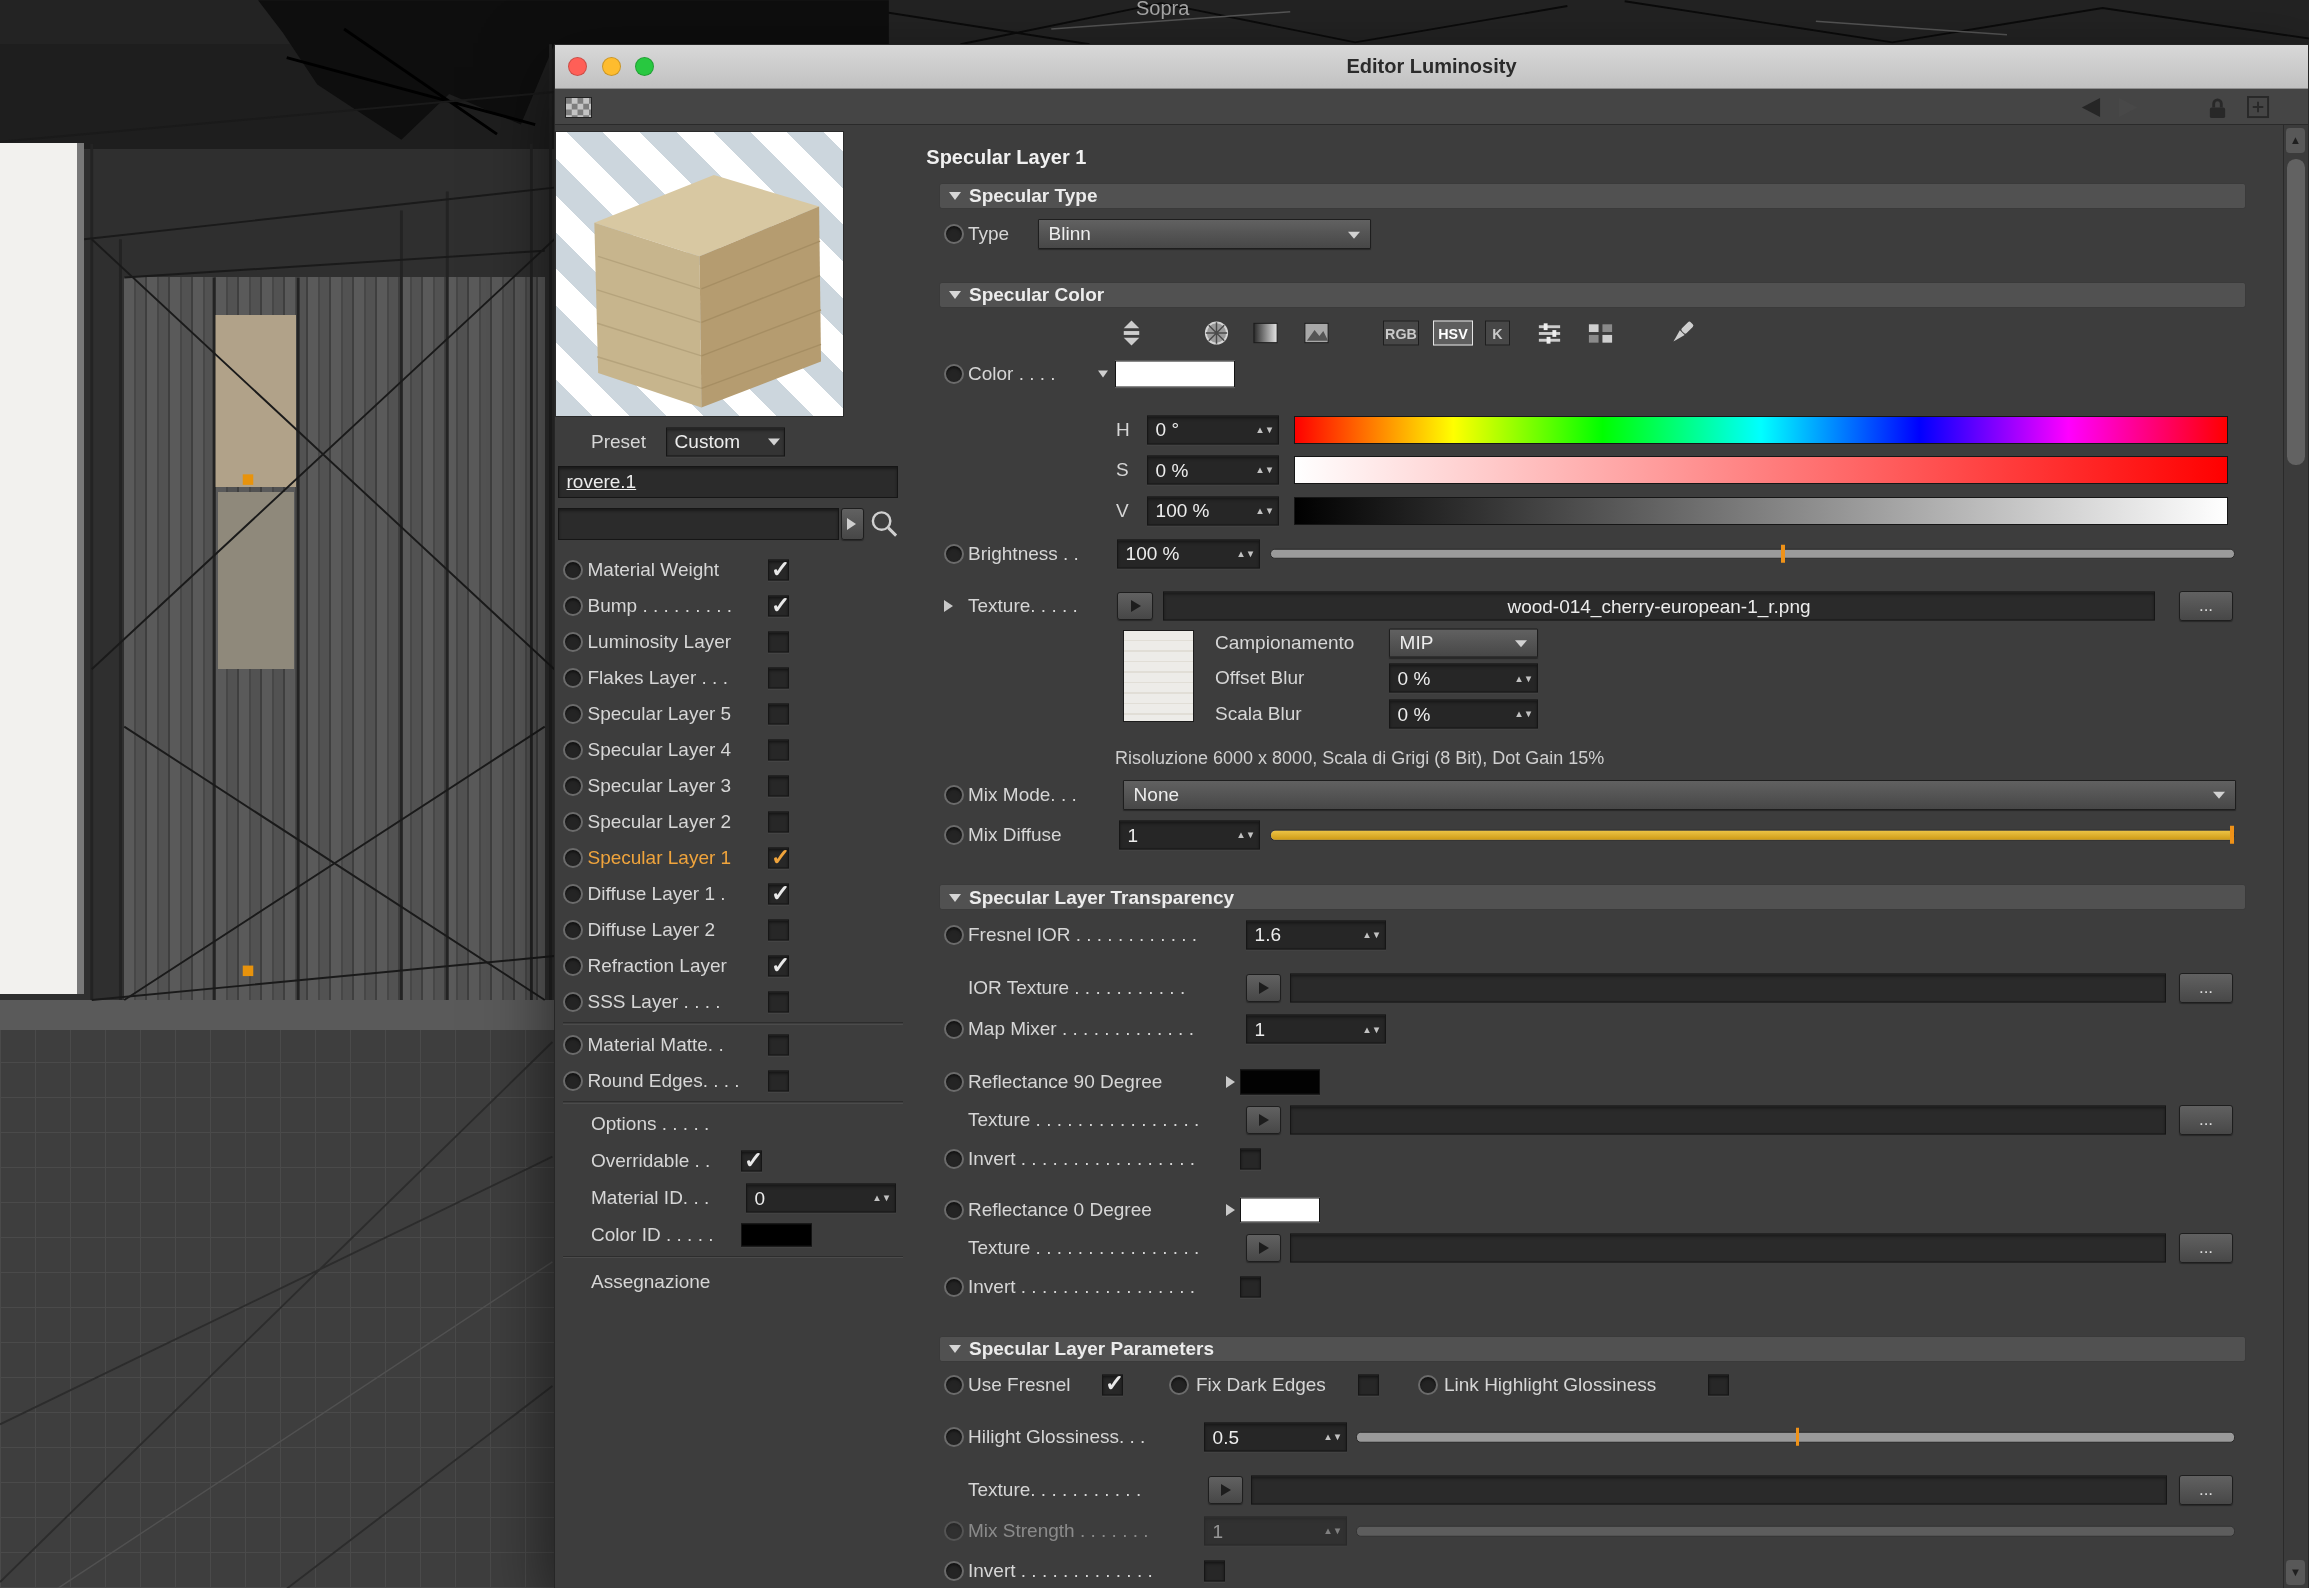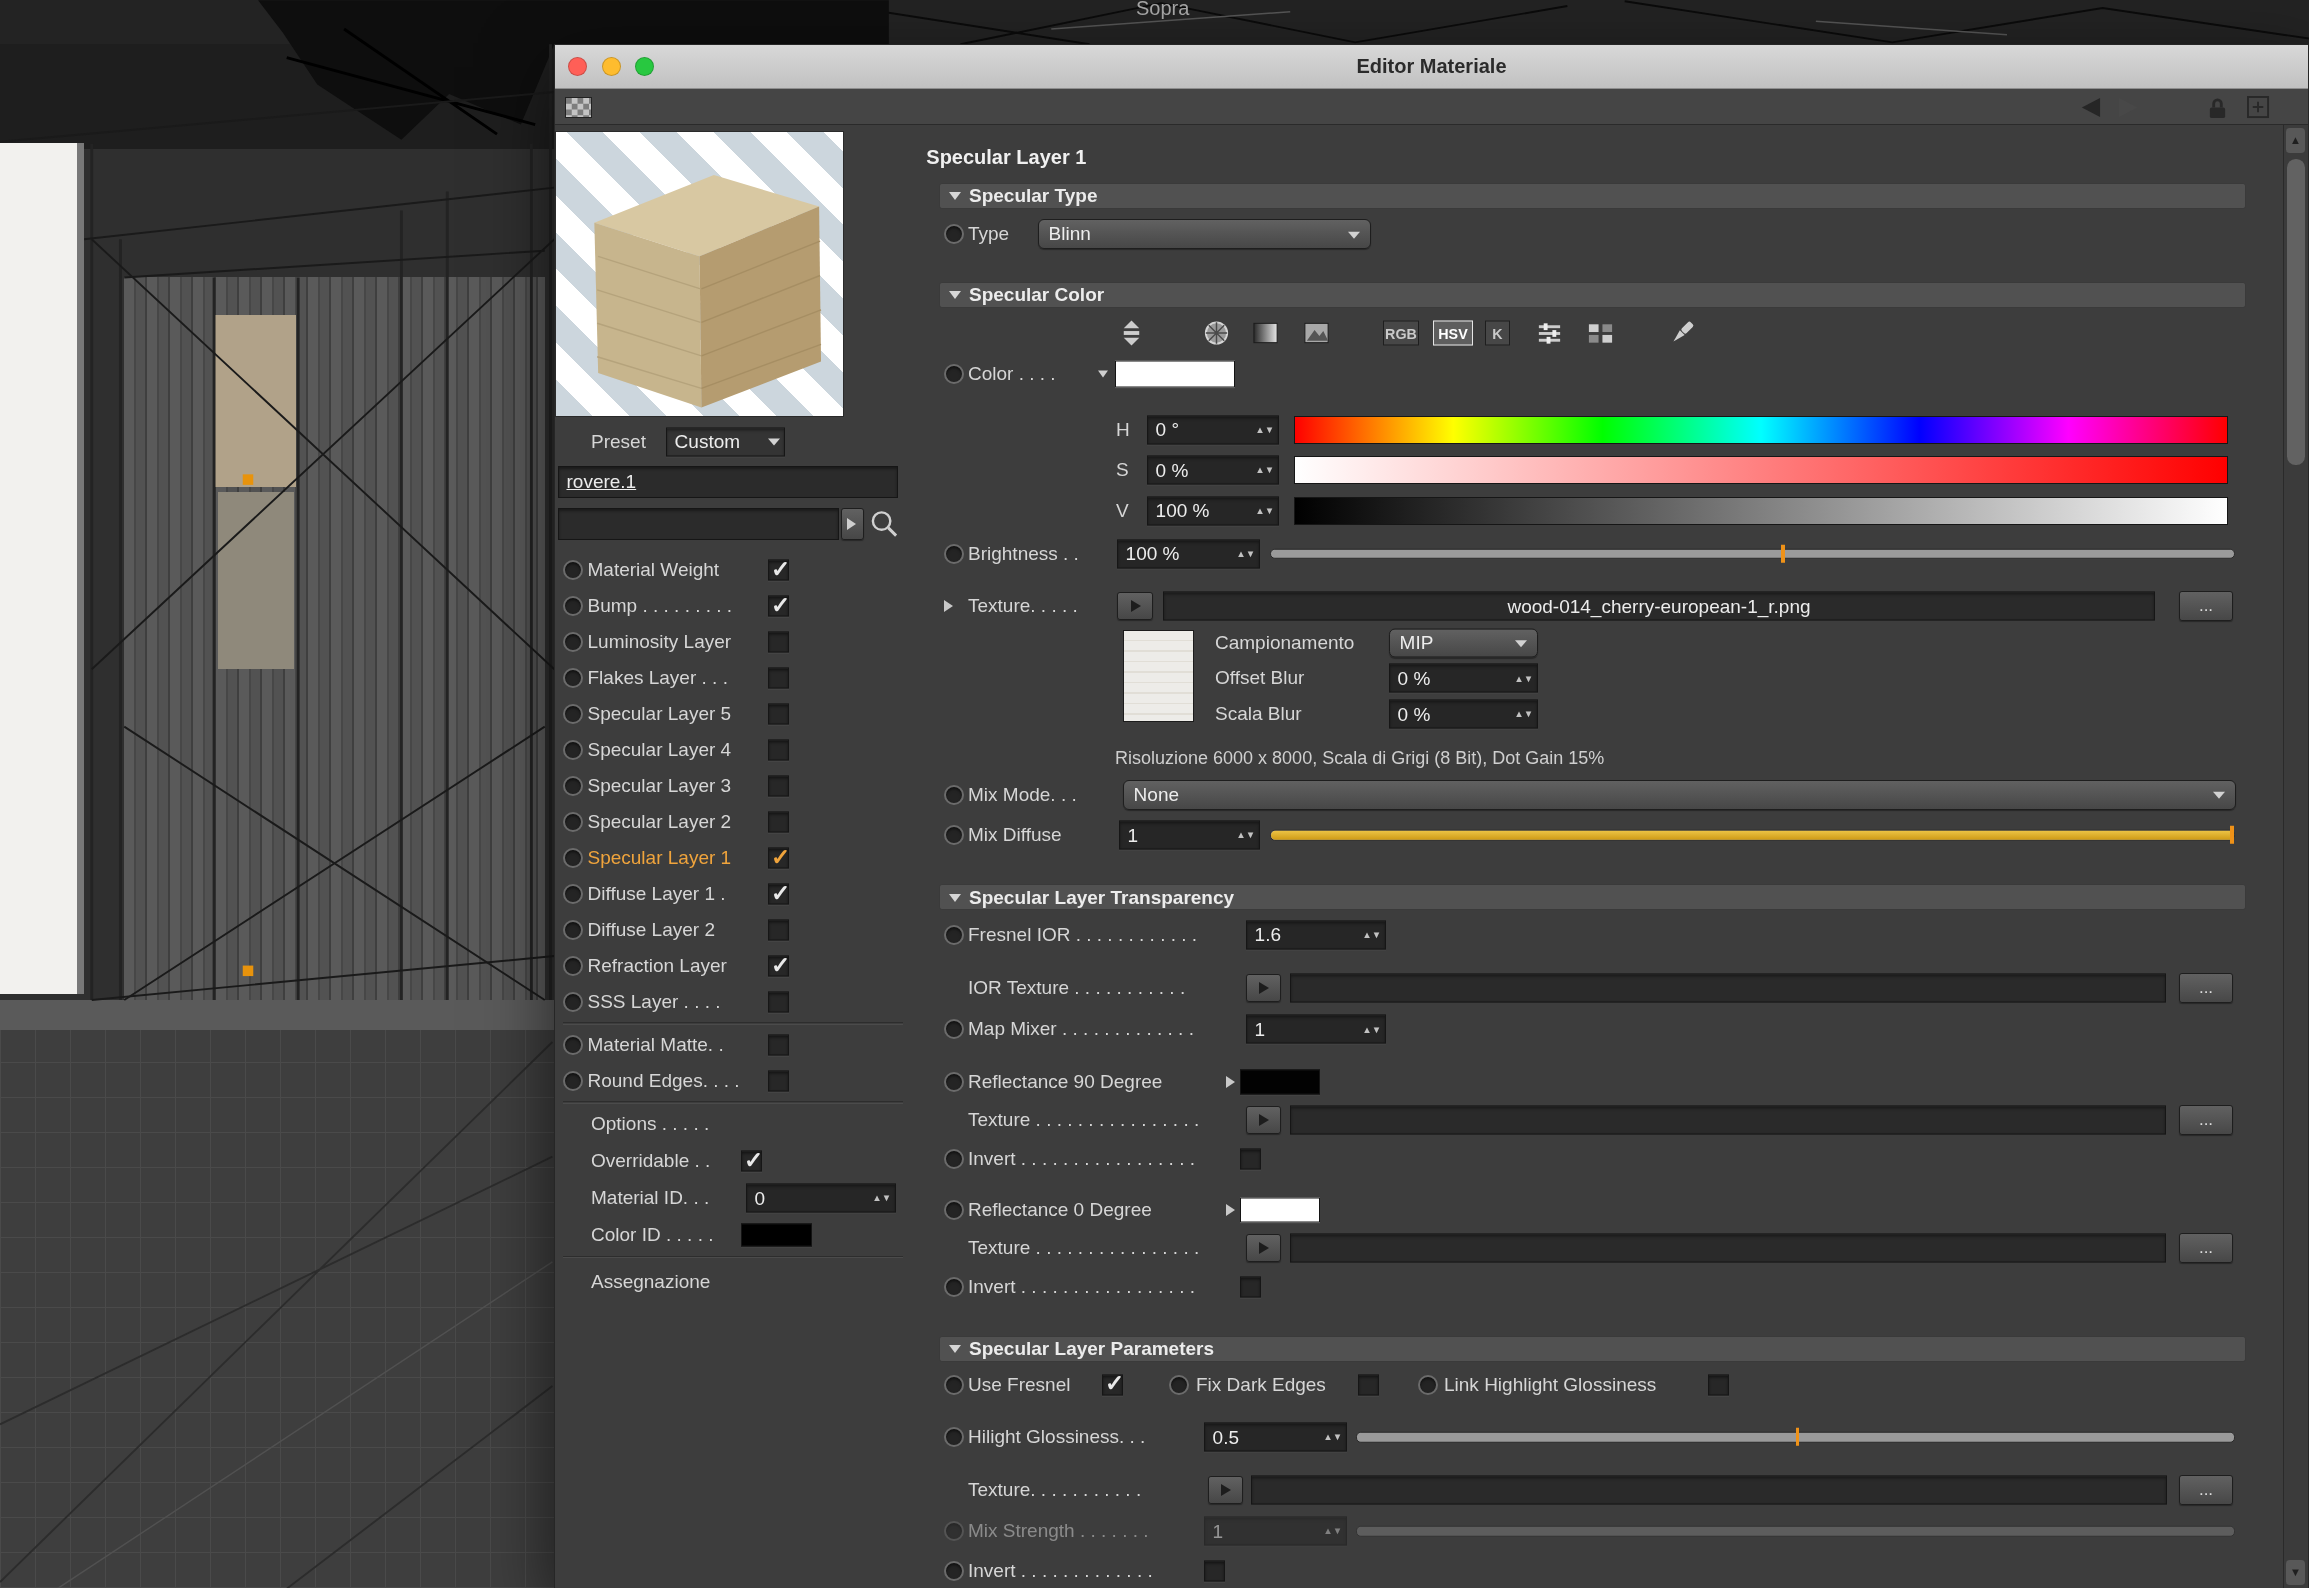--- a/index.html
+++ b/index.html
@@ -55,21 +55,21 @@
   .cb{width:21px;height:21px;background:#272727;border:1px solid #161616;
     box-shadow:0 1px 0 rgba(255,255,255,.08),inset 0 1.9px 2.9px rgba(0,0,0,.5)}
   .cb.checked::after{content:"\2713";position:absolute;left:1.9px;top:-5.7px;font-size:23px;
     font-weight:bold;color:#e9e9e9}
   .field{background:#262626;border:1px solid #161616;height:29px;color:#ededed;
     display:flex;align-items:center;padding:0 3.8px 0 7.6px;
     box-shadow:0 1px 0 rgba(255,255,255,.06),inset 0 1.9px 2.9px rgba(0,0,0,.4)}
   .field .val{flex:1;white-space:nowrap;overflow:hidden}
   .stepper{margin-left:auto;display:flex;flex-direction:column;align-items:center;
     font-size:9.6px;line-height:8.6px;color:#c2c2c2;padding-left:3.8px}
-  .dropdown{background:linear-gradient(#616161,#474747);border:1px solid #1e1e1e;border-radius:6px;
+  .dropdown{background:linear-gradient(#616161,#474747);border:1px solid #1e1e1e;border-radius:1px;
     height:30px;display:flex;align-items:center;padding:0 9.6px;color:#ededed;
     box-shadow:0 1px 1px rgba(0,0,0,.35)}
   .dd-arrow{margin-left:auto;width:0;height:0;border:6.7px solid transparent;border-top:7.6px solid #d2d2d2;
     transform:translateY(3.8px)}
   .btn{background:linear-gradient(#616161,#474747);border:1px solid #1e1e1e;border-radius:2.9px;
     color:#dedede;display:flex;align-items:center;justify-content:center;
     box-shadow:0 1px 1px rgba(0,0,0,.35)}
   .tri-r{width:0;height:0;border:6.7px solid transparent;border-left:10.5px solid #1d1d1d;margin-left:7.6px}
   .exp{width:0;height:0;border:6.7px solid transparent;border-left:9.6px solid #c9c9c9}
   .slider{height:10.5px;border-radius:4.8px;background:#9a9a9a;border:1px solid #2a2a2a;position:relative}
@@ -152,21 +152,21 @@
 <div class="viewport-label">Sopra</div>
 
 <div class="window">
 
   <div class="titlebar">
     <div class="lights">
       <span class="light" style="background: rgb(255, 95, 87);"></span>
       <span class="light" style="background: rgb(254, 188, 46);"></span>
       <span class="light" style="background: rgb(40, 200, 64);"></span>
     </div>
-    <div class="title">Editor Materiale</div>
+    <div class="title">Editor Luminosity</div>
   </div>
 
   <div class="toolbar">
     <span class="checker"></span>
     <svg class="tb-ic" style="left:1522px" width="25" height="23" viewBox="0 0 26 24">
       <path d="M24 2 L5 12 L24 22 Z" fill="#262626"></path>
       </svg>
     <svg class="tb-ic" style="left:1562px;opacity:.35" width="25" height="23" viewBox="0 0 26 24">
       <path d="M2 2 L21 12 L2 22 Z" fill="#4e4e4e"></path>
       </svg>

